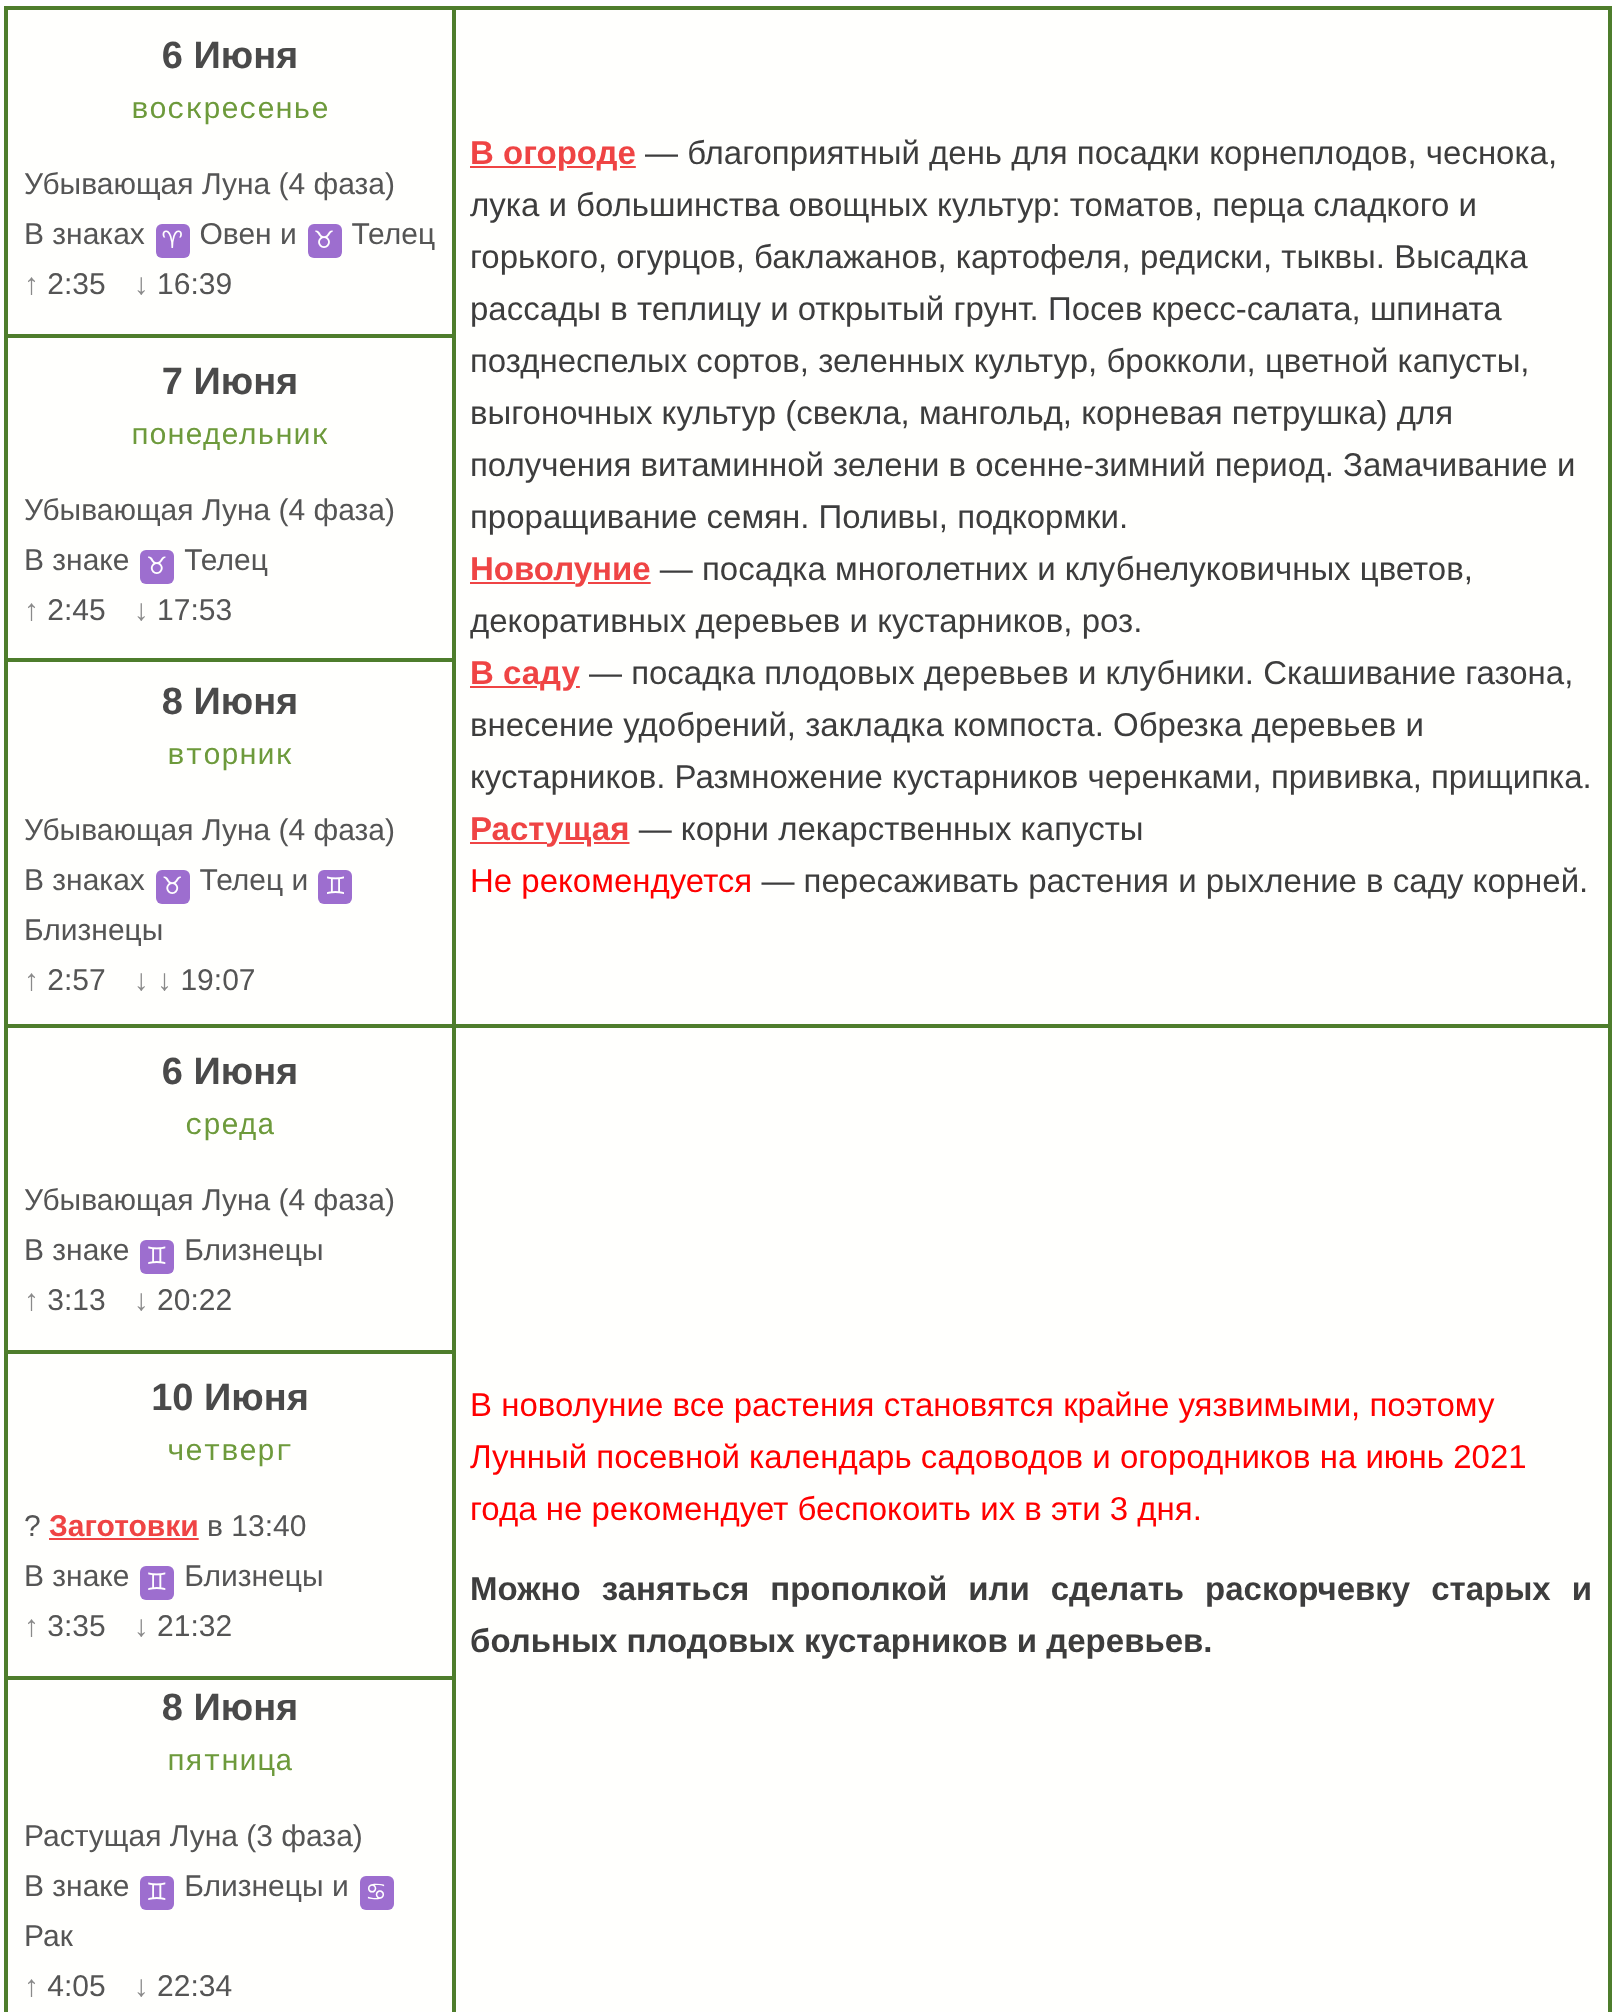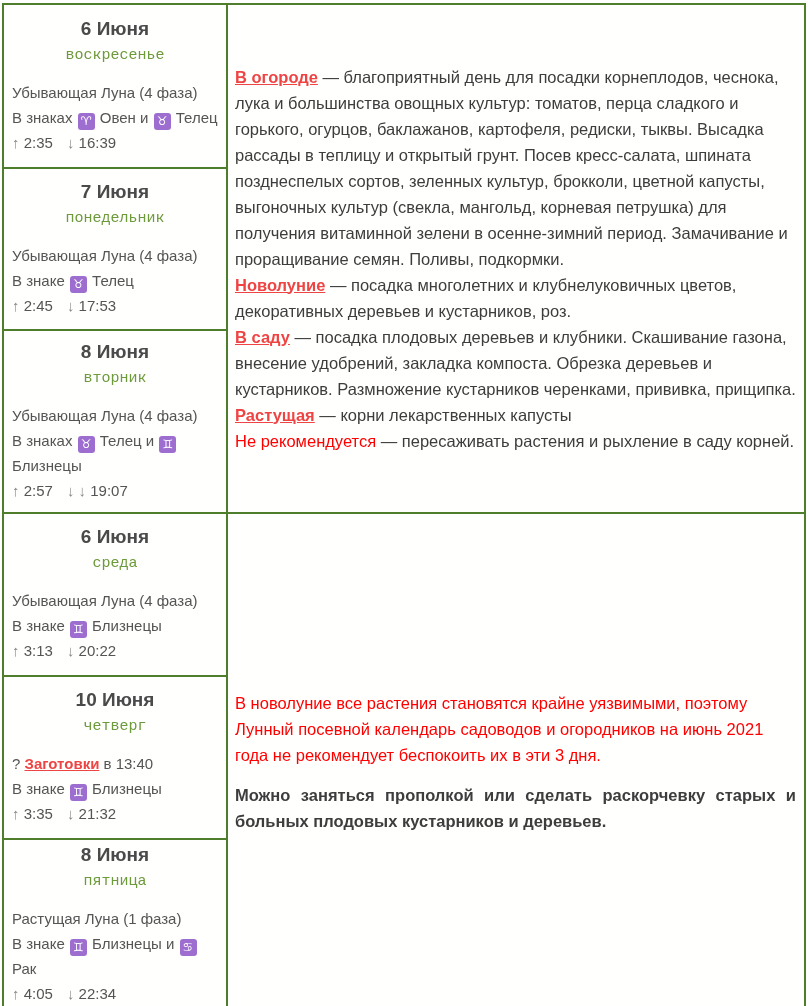--- a/index.html
+++ b/index.html
@@ -108,21 +108,21 @@
             <div class="line"><span class="">В знаке </span><span class="zodiac">♊</span><span class=""> Близнецы</span></div>
             <div class="line"><span class="arw">↑</span><span class=""> 3:35</span><span class="arw gapl">↓</span><span class=""> 21:32</span></div>
           </div>
     </td>
   </tr>
   <tr class="r6">
     <td class="day-cell">
       <div class="day-date">8 Июня</div>
       <div class="day-weekday">пятница</div>
       <div class="day-info">
-            <div class="line"><span class="">Растущая Луна (1 фаза)</span></div>
+            <div class="line"><span class="">Растущая Луна (3 фаза)</span></div>
             <div class="line"><span class="">В знаке </span><span class="zodiac">♊</span><span class=""> Близнецы и </span><span class="zodiac">♋</span><span class=""> Рак</span></div>
             <div class="line"><span class="arw">↑</span><span class=""> 4:05</span><span class="arw gapl">↓</span><span class=""> 22:34</span></div>
           </div>
     </td>
   </tr>
 
 </tbody>
   </table>
 
 </body></html>

